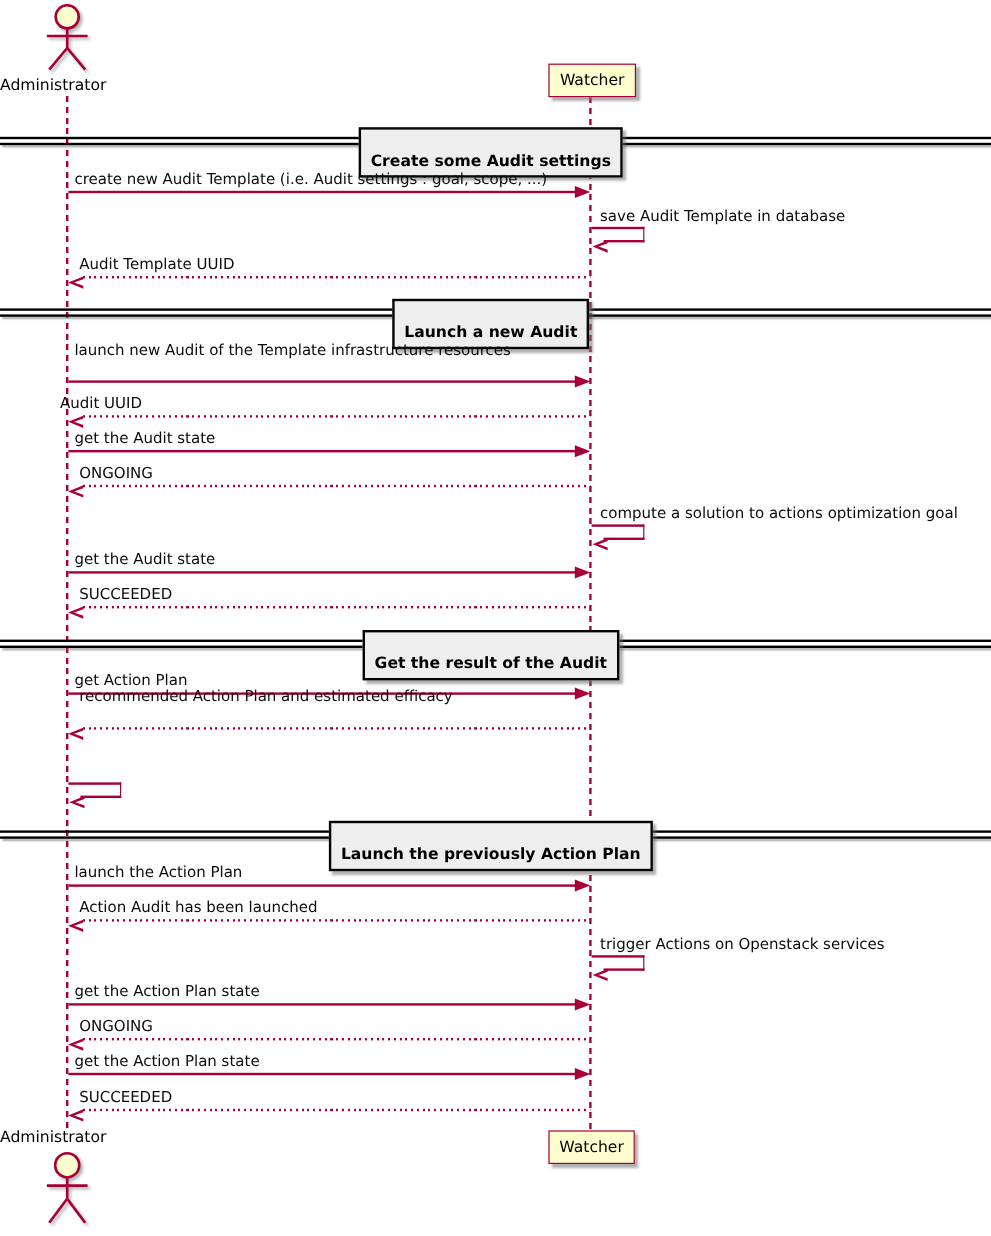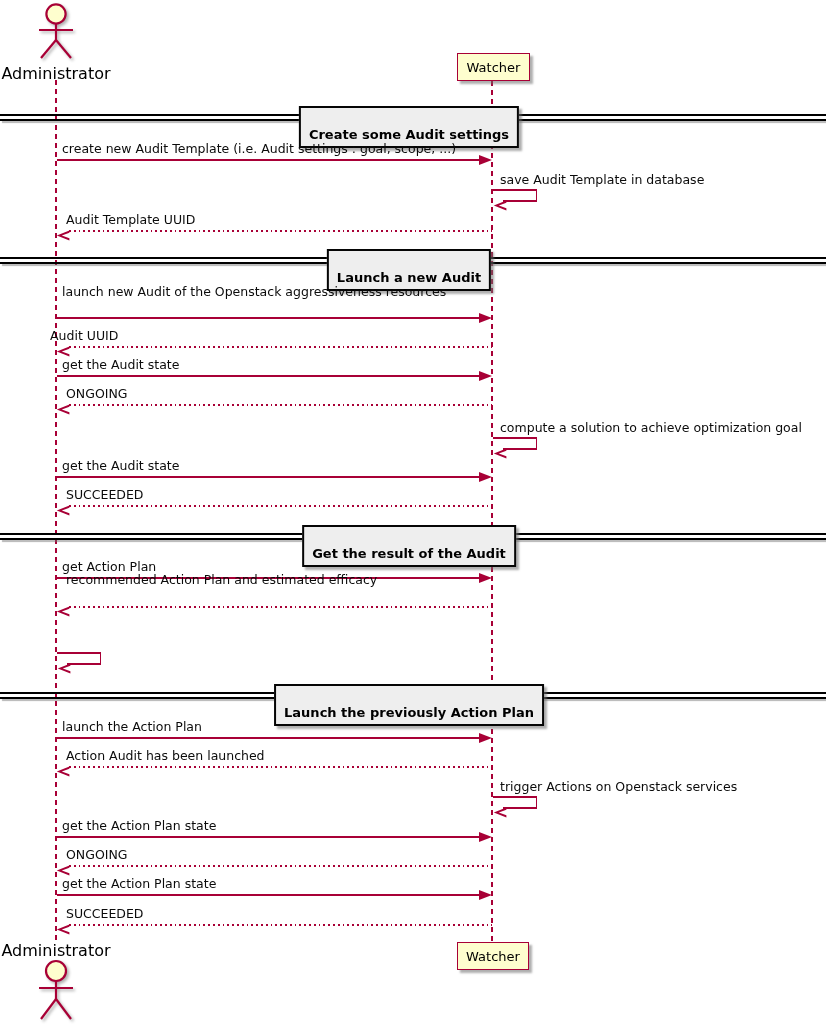--- a/index.html
+++ b/index.html
@@ -14,21 +14,21 @@
     font-family:"DejaVu Sans","Liberation Sans",sans-serif;color:var(--ink);
   }
   .lifeline{position:absolute;width:1.4px;
     background:repeating-linear-gradient(to bottom,var(--crimson) 0 5px,transparent 5px 9px);}
   .participant{
     position:absolute;background:var(--pale);border:1.7px solid var(--crimson);
     box-shadow:3px 3px 2px rgba(110,110,110,.55);
     display:flex;align-items:center;justify-content:center;
     font-size:13px;white-space:nowrap;box-sizing:border-box;
   }
-  .actor-label{position:absolute;font-size:16px;text-align:center;white-space:nowrap;}
+  .actor-label{position:absolute;font-size:13px;white-space:nowrap;}
   .actor-figure{position:absolute;filter:drop-shadow(2.5px 2.5px 1.5px rgba(80,80,80,.45));}
   .divider-line{position:absolute;left:0;width:826px;height:2px;background:#000;}
   .divider-line.lower{box-shadow:2px 2px 1px rgba(110,110,110,.5);}
   .divider-box{
     position:absolute;transform:translateX(-50%);background:var(--divfill);
     border:2px solid #050505;padding:19px 8px 4px 8px;font-weight:bold;font-size:13px;
     white-space:nowrap;box-shadow:3px 3px 2px rgba(110,110,110,.55);box-sizing:border-box;
   }
   .msg-label{position:absolute;font-size:12.5px;line-height:15px;white-space:nowrap;color:#0b0b0b;}
   .line-solid{position:absolute;height:1.4px;background:var(--crimson);}
@@ -86,21 +86,21 @@
         <div class="msg-label" style="left: 66px; top: 212px;">
           <div>Audit Template UUID</div>
         </div>
         <div class="line-dotted" style="left: 69px; top: 230.2px; width: 423px;"></div>
         <div class="arrow-left" style="left: 56px; top: 225.5px;"><svg width="14" height="11" viewBox="0 0 14 11">
             <path d="M13.4 0.4 L0.8 5.5 L13.4 10.6 L13.4 8.2 L5.8 5.5 L13.4 2.8 Z" fill="#A80036"></path>
           </svg></div>
       </div>
       <div>
         <div class="msg-label" style="left: 62px; top: 284px;">
-          <div>launch new Audit of the Openstack aggressiveness resources</div>
+          <div>launch new Audit of the Template infrastructure resources</div>
         </div>
         <div class="line-solid" style="left: 56.5px; top: 317.3px; width: 423px;"></div>
         <div class="arrow-right" style="left: 479px; top: 313px;"></div>
       </div>
       <div>
         <div class="msg-label" style="left: 50px; top: 328px;">
           <div>Audit UUID</div>
         </div>
         <div class="line-dotted" style="left: 69px; top: 346.2px; width: 423px;"></div>
         <div class="arrow-left" style="left: 56px; top: 341.5px;"><svg width="14" height="11" viewBox="0 0 14 11">
@@ -118,21 +118,21 @@
         <div class="msg-label" style="left: 66px; top: 386px;">
           <div>ONGOING</div>
         </div>
         <div class="line-dotted" style="left: 69px; top: 404.2px; width: 423px;"></div>
         <div class="arrow-left" style="left: 56px; top: 399.5px;"><svg width="14" height="11" viewBox="0 0 14 11">
             <path d="M13.4 0.4 L0.8 5.5 L13.4 10.6 L13.4 8.2 L5.8 5.5 L13.4 2.8 Z" fill="#A80036"></path>
           </svg></div>
       </div>
       <div>
         <div class="msg-label" style="left: 500px; top: 420px;">
-          <div>compute a solution to achieve optimization goal</div>
+          <div>compute a solution to actions optimization goal</div>
         </div>
         <div class="line-solid" style="left: 492.5px; top: 437.3px; width: 44px;"></div>
         <div class="line-v" style="left: 536px; top: 437.3px; height: 12.4px;"></div>
         <div class="line-solid" style="left: 503px; top: 448.3px; width: 33.5px;"></div>
         <div class="arrow-left" style="left: 493px; top: 443.5px;"><svg width="14" height="11" viewBox="0 0 14 11">
             <path d="M13.4 0.4 L0.8 5.5 L13.4 10.6 L13.4 8.2 L5.8 5.5 L13.4 2.8 Z" fill="#A80036"></path>
           </svg></div>
       </div>
       <div>
         <div class="msg-label" style="left: 62px; top: 458px;">

